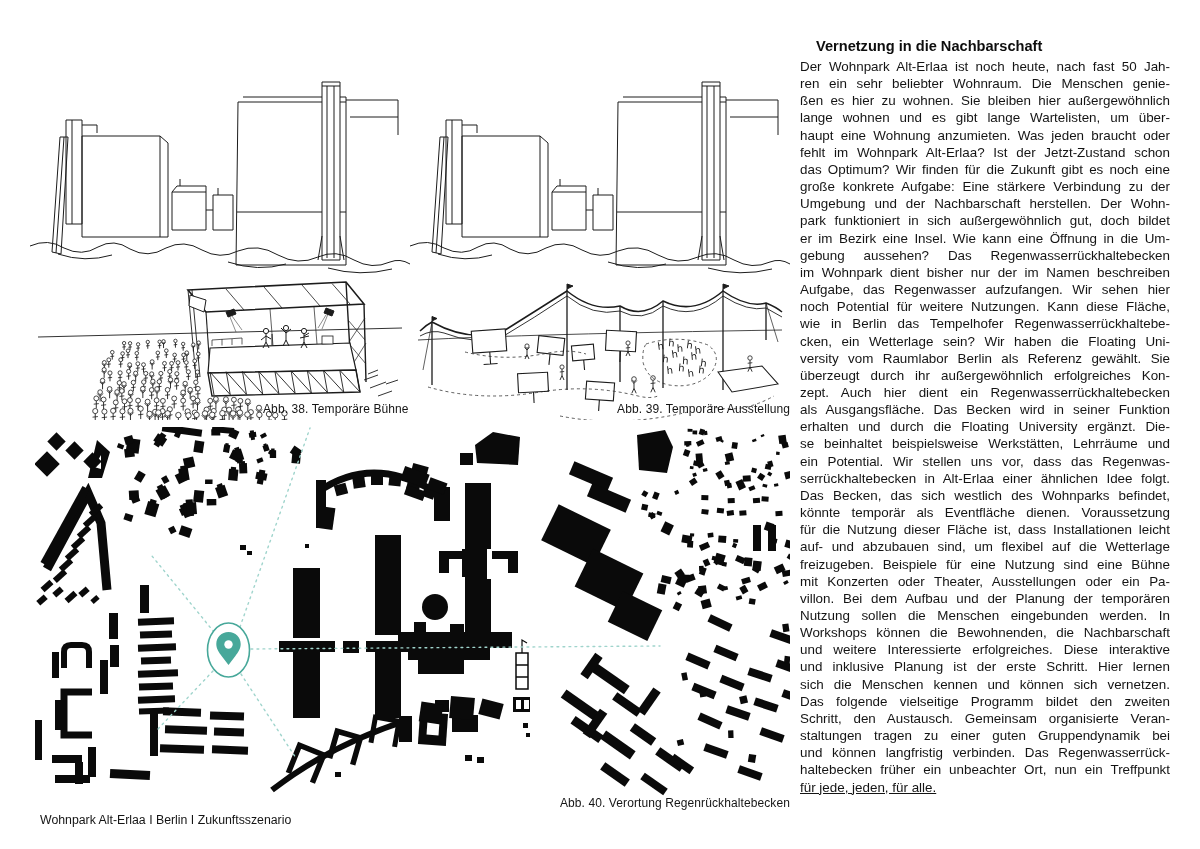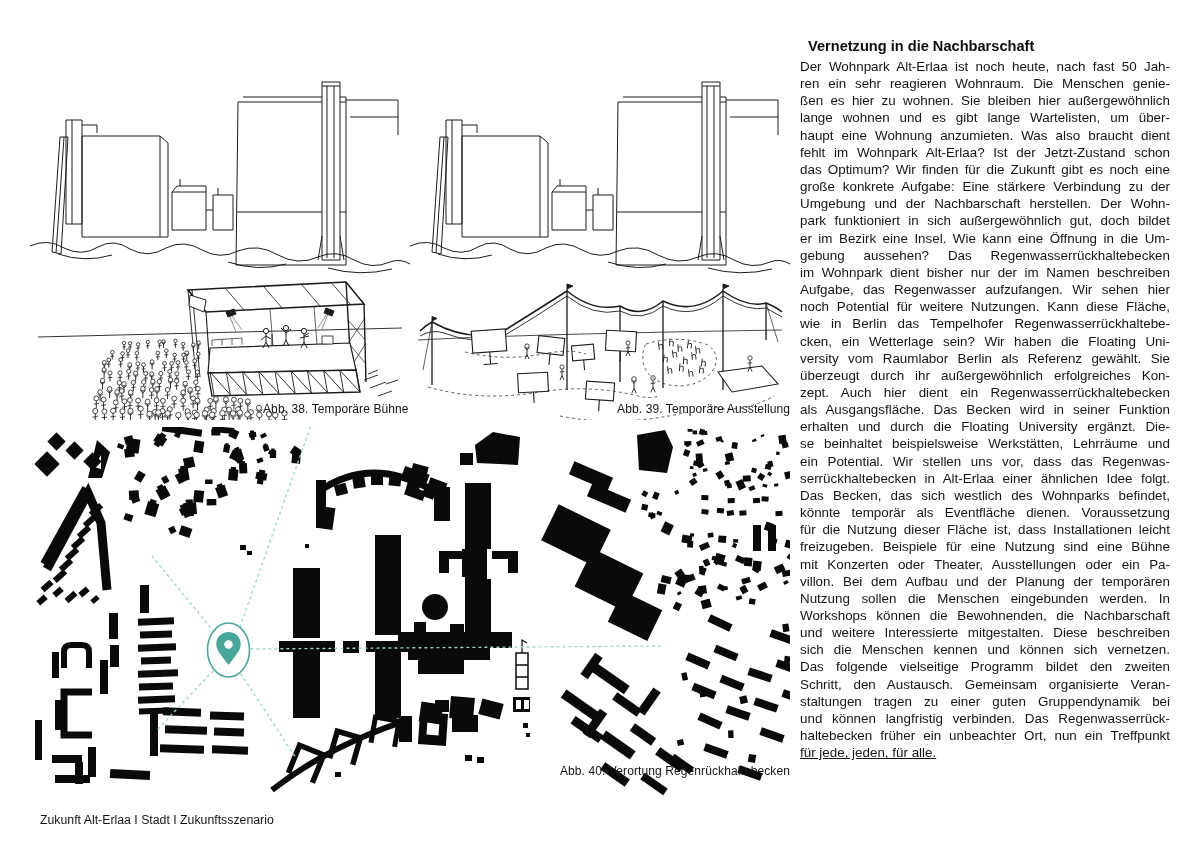--- a/index.html
+++ b/index.html
@@ -3,21 +3,21 @@
 <meta charset="utf-8">
 <style>
   html,body{margin:0;padding:0;background:#fff;}
   .page{position:relative;width:1200px;height:849px;background:#ffffff;overflow:hidden;
         font-family:"Liberation Sans",sans-serif;color:#121212;}
   .fig{position:absolute;margin:0;padding:0;}
   .fig svg{display:block;width:100%;height:100%;}
   .caption{position:absolute;font-size:12px;color:#151515;letter-spacing:0.1px;white-space:nowrap;}
   .caption.right{text-align:left;}
   .textcol{position:absolute;left:800px;top:37px;width:370px;}
-  .textcol h2{margin:0 0 2px 8px;font-size:14.6px;line-height:19px;font-weight:bold;color:#0d0d0d;}
+  .textcol h2{margin:0 0 2px 16px;font-size:14.6px;line-height:19px;font-weight:bold;color:#0d0d0d;}
   .bodyline{font-size:13.4px;line-height:17.15px;white-space:nowrap;
             text-align:justify;text-align-last:justify;color:#141414;}
   .bodyline.last{text-align-last:left;text-decoration:underline;}
   .footer{position:absolute;left:40px;top:813px;font-size:12.3px;color:#141414;white-space:nowrap;}
 </style>
 </head>
 <body>
 
 <div class="page">
 
@@ -859,30 +859,30 @@
           <path d="M178,244 L123,302" fill="none" stroke="#9fd4cc" stroke-width="1.4" stroke-dasharray="1.8 4.2" stroke-linecap="round"></path>
           <path d="M206,247 L261,331" fill="none" stroke="#9fd4cc" stroke-width="1.4" stroke-dasharray="1.8 4.2" stroke-linecap="round"></path>
           <ellipse cx="193.5" cy="223" rx="21" ry="27" fill="#fff" stroke="#47a89a" stroke-width="1.6"></ellipse>
           <g>
             <path d="M193.5,205 c-7,0 -12.2,5.3 -12.2,12 c0,4.8 2.7,8.6 5.5,12.2 L193.5,238 l6.7,-8.8 c2.8,-3.6 5.5,-7.4 5.5,-12.2 c0,-6.7 -5.2,-12 -12.2,-12 Z" fill="#47a89a"></path>
             <circle cx="193.5" cy="217.5" r="4.2" fill="#fff"></circle>
           </g>
         </g>
     </svg>
   </figure>
-  <div class="caption right" style="right:410px;top:764px">Abb. 40. Verortung Regenrückhaltebecken</div>
+  <div class="caption right" style="right:410px;top:796px">Abb. 40. Verortung Regenrückhaltebecken</div>
 
   <div class="textcol">
     <h2>Vernetzung in die Nachbarschaft</h2>
     <div id="body-lines">
         <div class="bodyline">Der Wohnpark Alt-Erlaa ist noch heute, nach fast 50 Jah-</div>
-        <div class="bodyline">ren ein sehr reagieren Wohnraum. Die Menschen genie-</div>
+        <div class="bodyline">ren ein sehr beliebter Wohnraum. Die Menschen genie-</div>
         <div class="bodyline">ßen es hier zu wohnen. Sie bleiben hier außergewöhnlich</div>
         <div class="bodyline">lange wohnen und es gibt lange Wartelisten, um über-</div>
-        <div class="bodyline">haupt eine Wohnung anzumieten. Was also braucht dient</div>
+        <div class="bodyline">haupt eine Wohnung anzumieten. Was jeden braucht oder</div>
         <div class="bodyline">fehlt im Wohnpark Alt-Erlaa? Ist der Jetzt-Zustand schon</div>
         <div class="bodyline">das Optimum? Wir finden für die Zukunft gibt es noch eine</div>
         <div class="bodyline">große konkrete Aufgabe: Eine stärkere Verbindung zu der</div>
         <div class="bodyline">Umgebung und der Nachbarschaft herstellen. Der Wohn-</div>
         <div class="bodyline">park funktioniert in sich außergewöhnlich gut, doch bildet</div>
         <div class="bodyline">er im Bezirk eine Insel. Wie kann eine Öffnung in die Um-</div>
         <div class="bodyline">gebung aussehen? Das Regenwasserrückhaltebecken</div>
         <div class="bodyline">im Wohnpark dient bisher nur der im Namen beschreiben</div>
         <div class="bodyline">Aufgabe, das Regenwasser aufzufangen. Wir sehen hier</div>
         <div class="bodyline">noch Potential für weitere Nutzungen. Kann diese Fläche,</div>
@@ -892,30 +892,32 @@
         <div class="bodyline">überzeugt durch ihr außergewöhnlich erfolgreiches Kon-</div>
         <div class="bodyline">zept. Auch hier dient ein Regenwasserrückhaltebecken</div>
         <div class="bodyline">als Ausgangsfläche. Das Becken wird in seiner Funktion</div>
         <div class="bodyline">erhalten und durch die Floating University ergänzt. Die-</div>
         <div class="bodyline">se beinhaltet beispielsweise Werkstätten, Lehrräume und</div>
         <div class="bodyline">ein Potential. Wir stellen uns vor, dass das Regenwas-</div>
         <div class="bodyline">serrückhaltebecken in Alt-Erlaa einer ähnlichen Idee folgt.</div>
         <div class="bodyline">Das Becken, das sich westlich des Wohnparks befindet,</div>
         <div class="bodyline">könnte temporär als Eventfläche dienen. Voraussetzung</div>
         <div class="bodyline">für die Nutzung dieser Fläche ist, dass Installationen leicht</div>
+        <div class="bodyline">auf- und abzubauen sind, um flexibel auf die Wetterlage</div>
         <div class="bodyline">freizugeben. Beispiele für eine Nutzung sind eine Bühne</div>
         <div class="bodyline">mit Konzerten oder Theater, Ausstellungen oder ein Pa-</div>
         <div class="bodyline">villon. Bei dem Aufbau und der Planung der temporären</div>
         <div class="bodyline">Nutzung sollen die Menschen eingebunden werden. In</div>
         <div class="bodyline">Workshops können die Bewohnenden, die Nachbarschaft</div>
-        <div class="bodyline">und weitere Interessierte mitgestalten. Diese beschreiben</div>
+        <div class="bodyline">und weitere Interessierte erfolgreiches. Diese interaktive</div>
+        <div class="bodyline">und inklusive Planung ist der erste Schritt. Hier lernen</div>
         <div class="bodyline">sich die Menschen kennen und können sich vernetzen.</div>
         <div class="bodyline">Das folgende vielseitige Programm bildet den zweiten</div>
         <div class="bodyline">Schritt, den Austausch. Gemeinsam organisierte Veran-</div>
         <div class="bodyline">staltungen tragen zu einer guten Gruppendynamik bei</div>
         <div class="bodyline">und können langfristig verbinden. Das Regenwasserrück-</div>
         <div class="bodyline">haltebecken früher ein unbeachter Ort, nun ein Treffpunkt</div>
         <div class="bodyline last">für jede, jeden, für alle.</div>
       </div>
   </div>
 
-  <div class="footer">Zukunft Alt-Erlaa I Stadt I Zukunftsszenario</div>
+  <div class="footer">Wohnpark Alt-Erlaa I Berlin I Zukunftsszenario</div>
 </div>
 
 </body></html>

